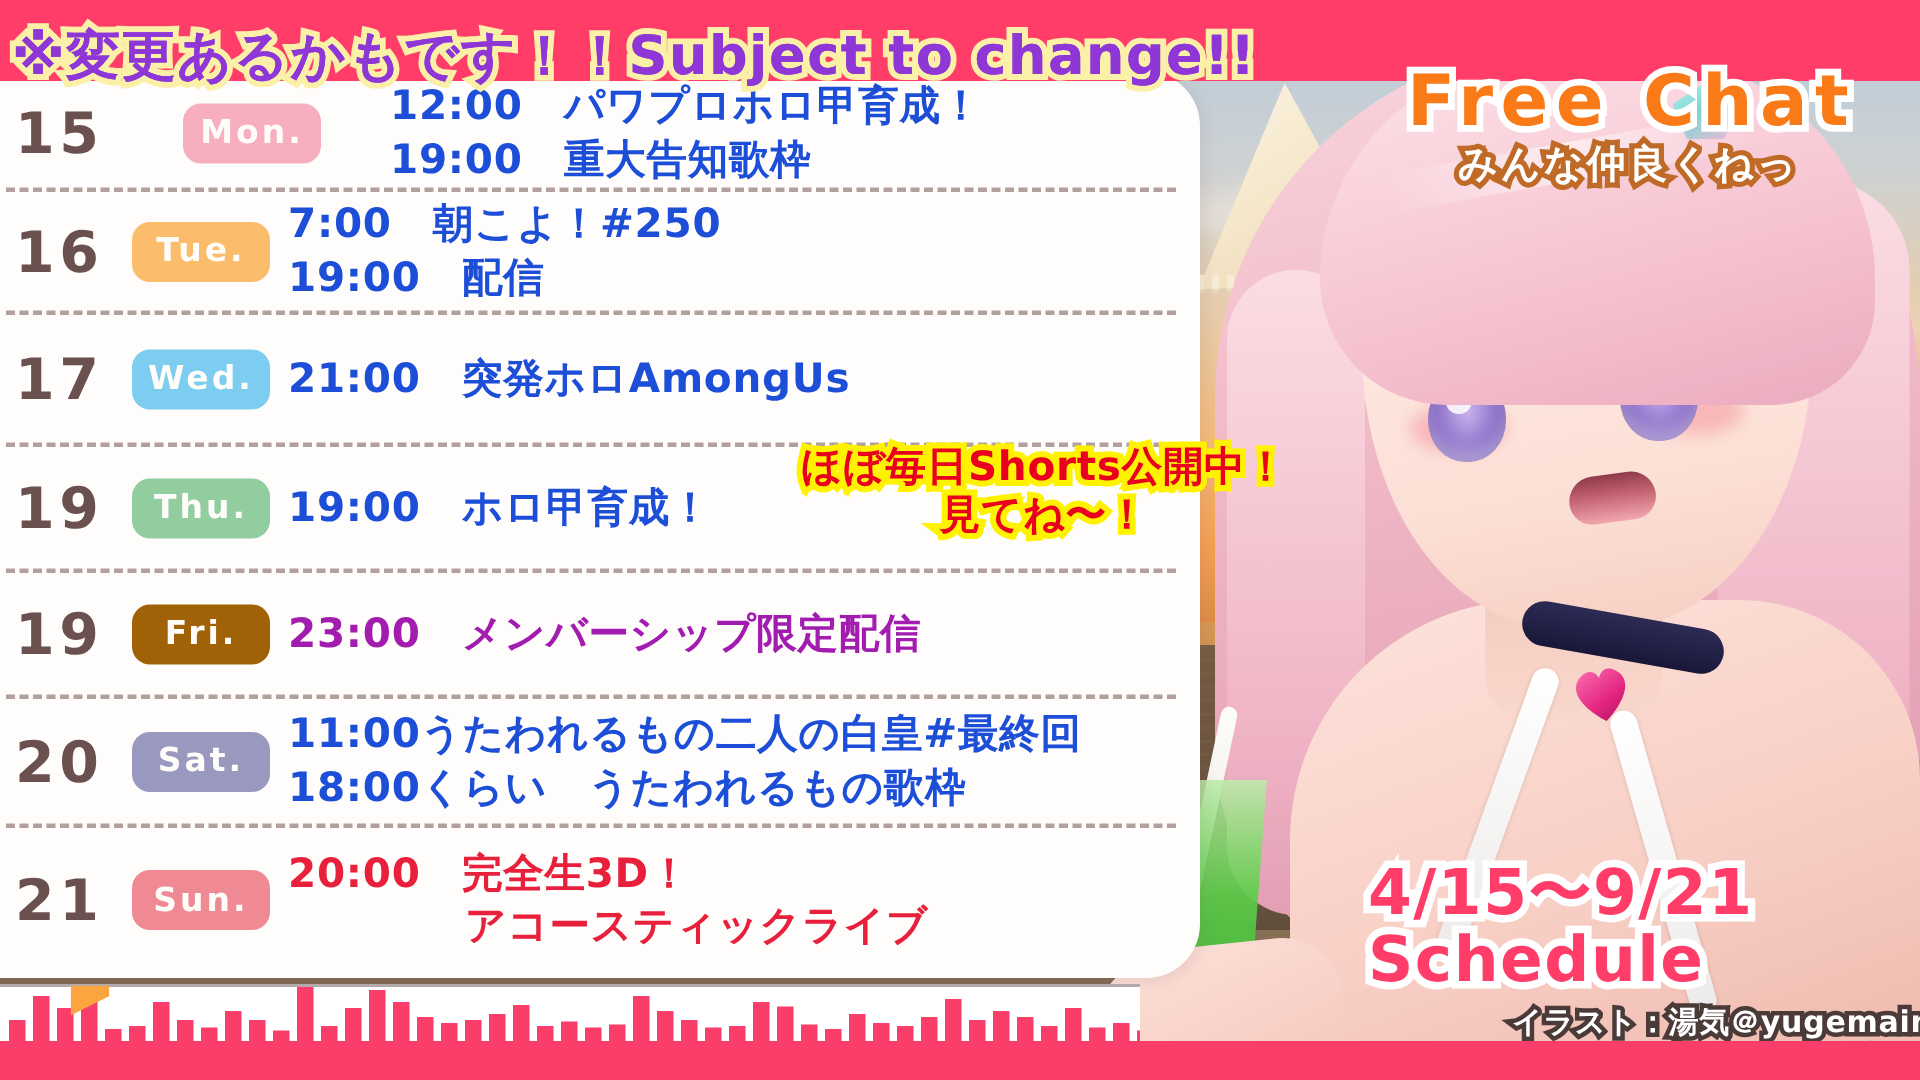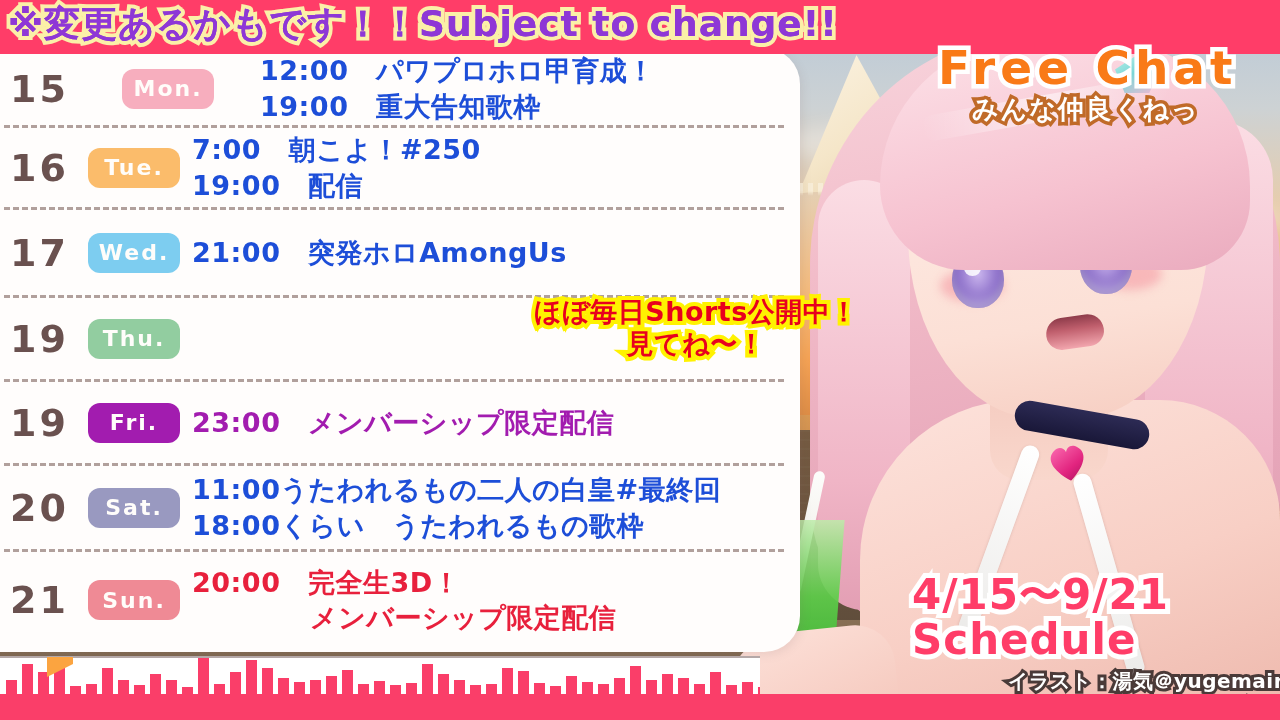--- a/index.html
+++ b/index.html
@@ -281,21 +281,21 @@
   .entry.indent { padding-left: 118px; }
 
   
   .topbar {
     position: absolute;
     left: 0; top: 0; width: 1280px; height: 54px;
     background: #FF3D68;
   }
   .topbar-text {
     position: absolute;
-    left: 8px; top: 0;
+    left: 8px; top: 13px;
     font-size: 36px;
     font-weight: 700;
     letter-spacing: 1px;
     color: #8E37D6;
     white-space: nowrap;
     -webkit-text-stroke: 8px #FBF0A8;
     paint-order: stroke fill;
     text-shadow: 0 0 0 #8E37D6;
   }
 
@@ -462,42 +462,45 @@
         <div class="row r3">
           <div class="daynum">17</div>
           <div class="daybadge" style="background: rgb(125, 205, 240);">Wed.</div>
           <div class="entries">
             <div class="entry ">21:00　突発ホロAmongUs</div>
           </div>
         </div>
         <div class="row r4">
           <div class="daynum">19</div>
           <div class="daybadge" style="background: rgb(146, 205, 160);">Thu.</div>
+          <div class="entries">
+            <div class="entry ">19:00　ホロ甲育成！</div>
+          </div>
         </div>
         <div class="row r5">
           <div class="daynum">19</div>
-          <div class="daybadge" style="background: #a21caf;">Fri.</div>
+          <div class="daybadge" style="background: #a16207;">Fri.</div>
           <div class="entries">
             <div class="entry green">23:00　メンバーシップ限定配信</div>
           </div>
         </div>
         <div class="row r6">
           <div class="daynum">20</div>
           <div class="daybadge" style="background: rgb(153, 153, 192);">Sat.</div>
           <div class="entries">
             <div class="entry ">11:00うたわれるもの二人の白皇#最終回</div>
             <div class="entry ">18:00くらい　うたわれるもの歌枠</div>
           </div>
         </div>
         <div class="row r7">
           <div class="daynum">21</div>
           <div class="daybadge" style="background: rgb(239, 138, 149);">Sun.</div>
           <div class="entries">
             <div class="entry red">20:00　完全生3D！</div>
-            <div class="entry red indent">メンバーシップ限定配信</div>
+            <div class="entry red indent">アコースティックライブ</div>
           </div>
         </div>
       </div>
   </div>
 
   <div class="topbar"></div>
   <div class="topbar-text">※変更あるかもです！！Subject to change!!</div>
 
   <div class="freechat">Free Chat</div>
   <div class="freechat-sub">みんな仲良くねっ</div>

